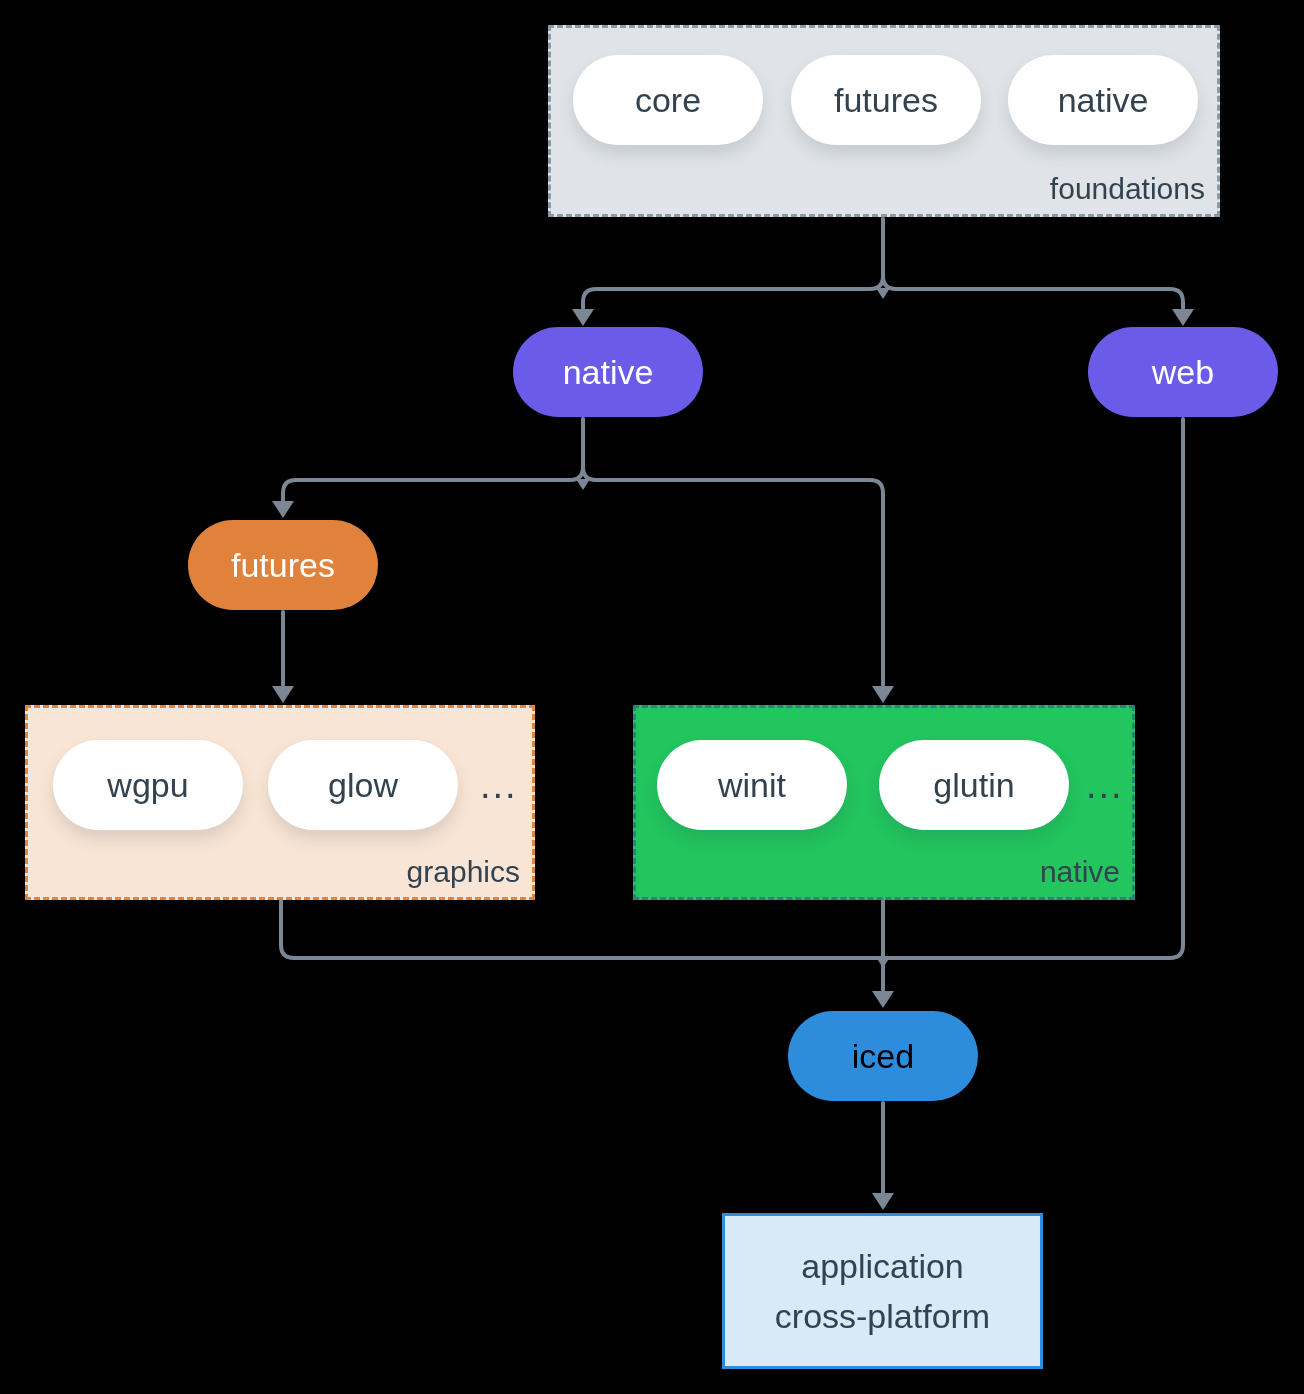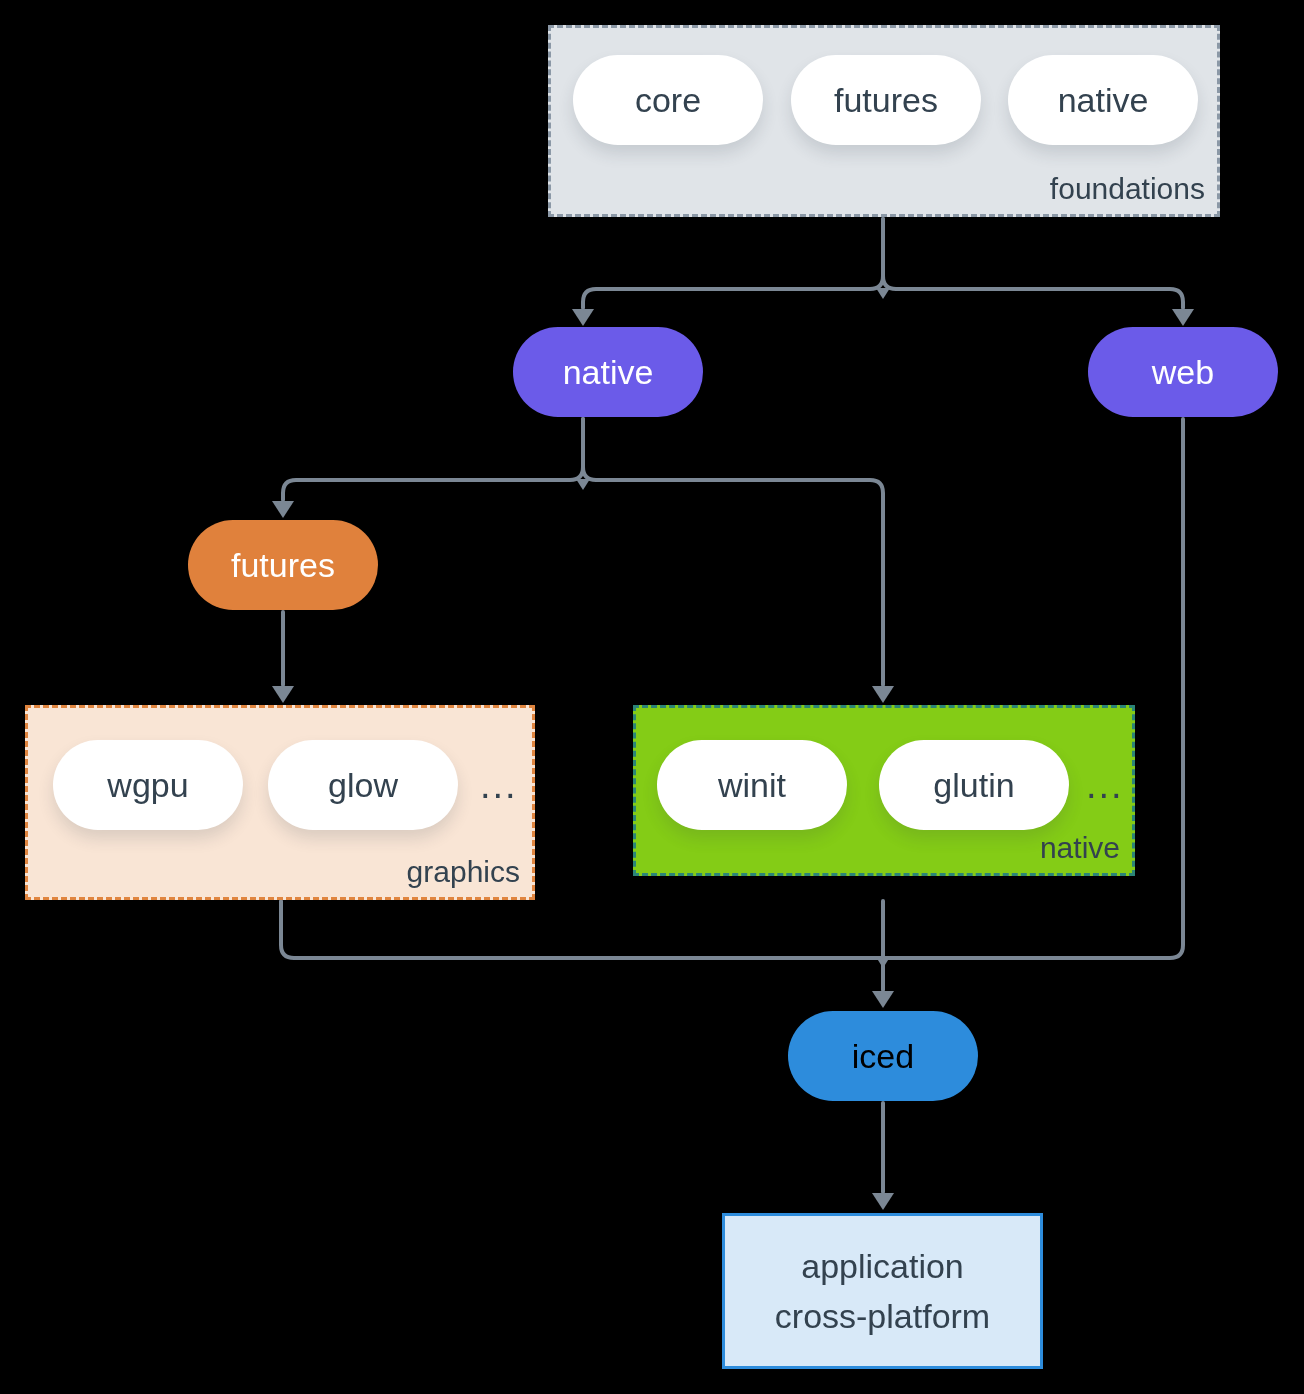--- a/index.html
+++ b/index.html
@@ -37,21 +37,21 @@
   .pill.blue   { background: #2d8cdc; color: #000000; }
 
   .groupbox {
     position: absolute;
     box-sizing: border-box;
     border: 3px dashed;
   }
   .groupbox .pill { box-shadow: 0 9px 16px rgba(45,58,70,0.14); }
   #foundations-box { left: 548px; top: 25px; width: 672px; height: 192px; background: #e0e4e8; border-color: #8b98a6; }
   #renderers-box   { left: 25px;  top: 705px; width: 510px; height: 195px; background: #f9e5d5; border-color: #e0853f; }
-  #shells-box      { left: 633px; top: 705px; width: 502px; height: 171px; background: #84cc16; border-color: #2b8577; }
+  #shells-box      { left: 633px; top: 705px; width: 502px; height: 195px; background: #22c55e; border-color: #2b8577; }
 
   .group-label {
     position: absolute;
     right: 12px;
     bottom: 8px;
     font-size: 30px;
     color: #33424f;
   }
   .ellipsis {
     position: absolute;

